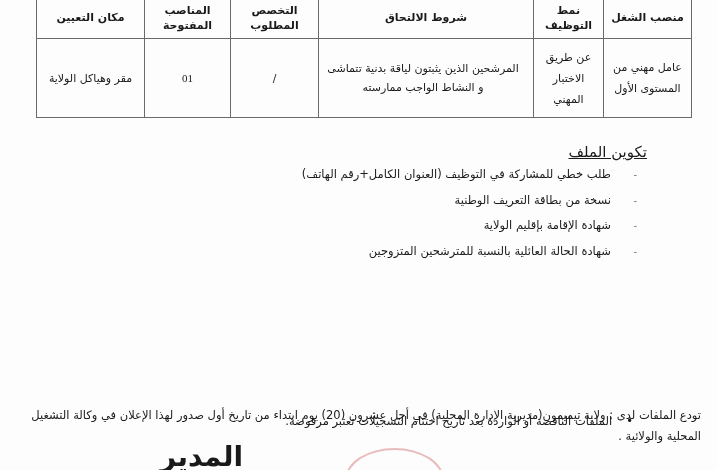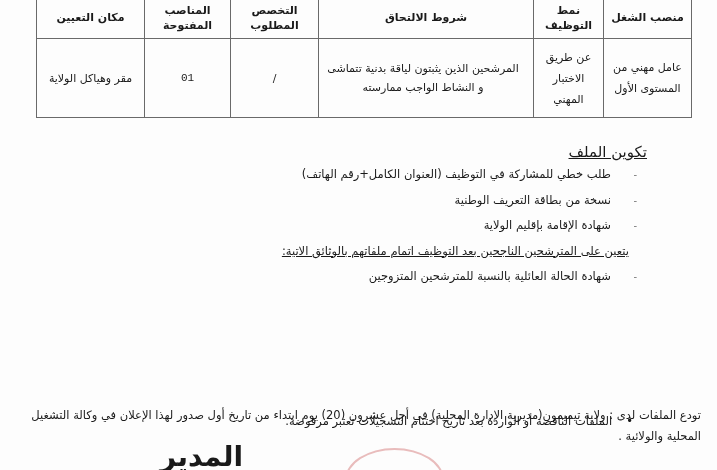--- a/index.html
+++ b/index.html
@@ -3,21 +3,21 @@
 <meta charset="utf-8">
 <style>
   html, body { margin:0; padding:0; }
   body { width:717px; height:470px; background:#fdfdfd; overflow:hidden; position:relative;
          font-family:"DejaVu Sans", sans-serif; color:#1a1a1a; }
   .tbl { position:absolute; left:36px; top:-4px; border-collapse:collapse; direction:rtl; }
   .tbl td, .tbl th { border:1px solid #6a6a6a; text-align:center; vertical-align:middle; padding:0 4px; }
   .tbl th { height:41px; font-weight:bold; font-size:11px; line-height:15px; }
   .tbl td { height:78px; font-size:11px; line-height:21px; }
   .c1{width:99px}.c2{width:79px}.c3{width:206px}.c4{width:77px}.c5{width:61px}.c6{width:79px}
-  .num { font-family:Liberation Mono, monospace; font-size:14px; }
+  .num { font-family:Liberation Serif, serif; font-size:14px; }
   .cond { text-align:left; padding-right:10px !important; line-height:19px !important; }
   .sec { position:absolute; right:70px; top:143px; font-size:15px; text-decoration:underline;
          direction:rtl; font-weight:500; }
   .list { position:absolute; right:80px; top:162px; direction:rtl; margin:0; padding:0; list-style:none; font-size:11.5px; }
   .list li { height:25.5px; line-height:25px; position:relative; padding-right:26px; white-space:nowrap; }
   .list li::before { content:"-"; position:absolute; right:0; color:#777; font-size:10px; }
   .list li.sub { padding-right:8px; text-decoration:underline; }
   .list li.sub::before { content:""; }
   .para { position:absolute; right:16px; top:375px; width:690px; direction:rtl; font-size:11.5px; line-height:21px;margin-top:30px; }
   .bullet { position:absolute; right:84px; top:414px; direction:rtl; font-size:11.5px; }
@@ -49,21 +49,20 @@
   </tr>
 </tbody>
   </table>
 
 <div class="sec">تكوين الملف</div>
 
 <ul class="list">
   <li>طلب خطي للمشاركة في التوظيف (العنوان الكامل+رقم الهاتف)</li>
   <li>نسخة من بطاقة التعريف الوطنية</li>
   <li>شهادة الإقامة بإقليم الولاية</li>
-  <li class="sub">يتعين على المترشحين الناجحين بعد التوظيف اتمام ملفاتهم بالوثائق الاتية:</li>
   <li>شهادة الحالة العائلية بالنسبة للمترشحين المتزوجين</li>
 </ul>
 
 <div class="para">تودع الملفات لدى : ولاية تيميمون(مديرية الإدارة المحلية) في أجل عشرون (20) يوم ابتداء من تاريخ أول صدور لهذا الإعلان في وكالة التشغيل المحلية والولائية .</div>
 <div class="bullet">الملفات الناقصة أو الواردة بعد تاريخ اختتام التسجيلات تعتبر مرفوضة.</div>
 
 <div class="sig">المدير</div>
 <div class="stamp"></div>
 
 </body></html>

